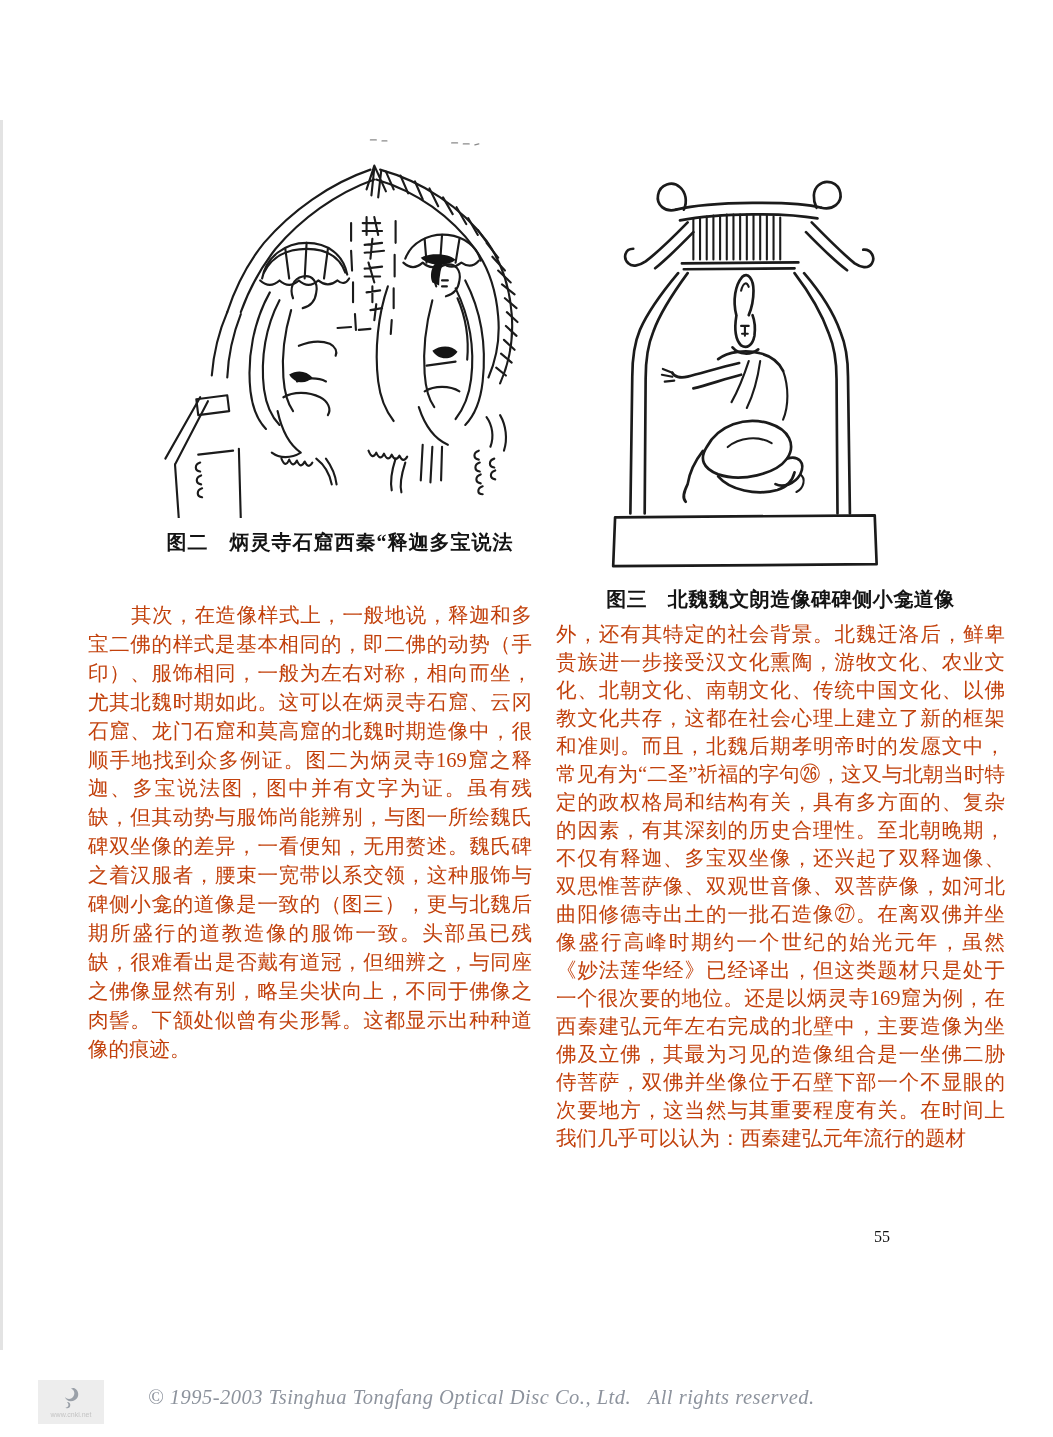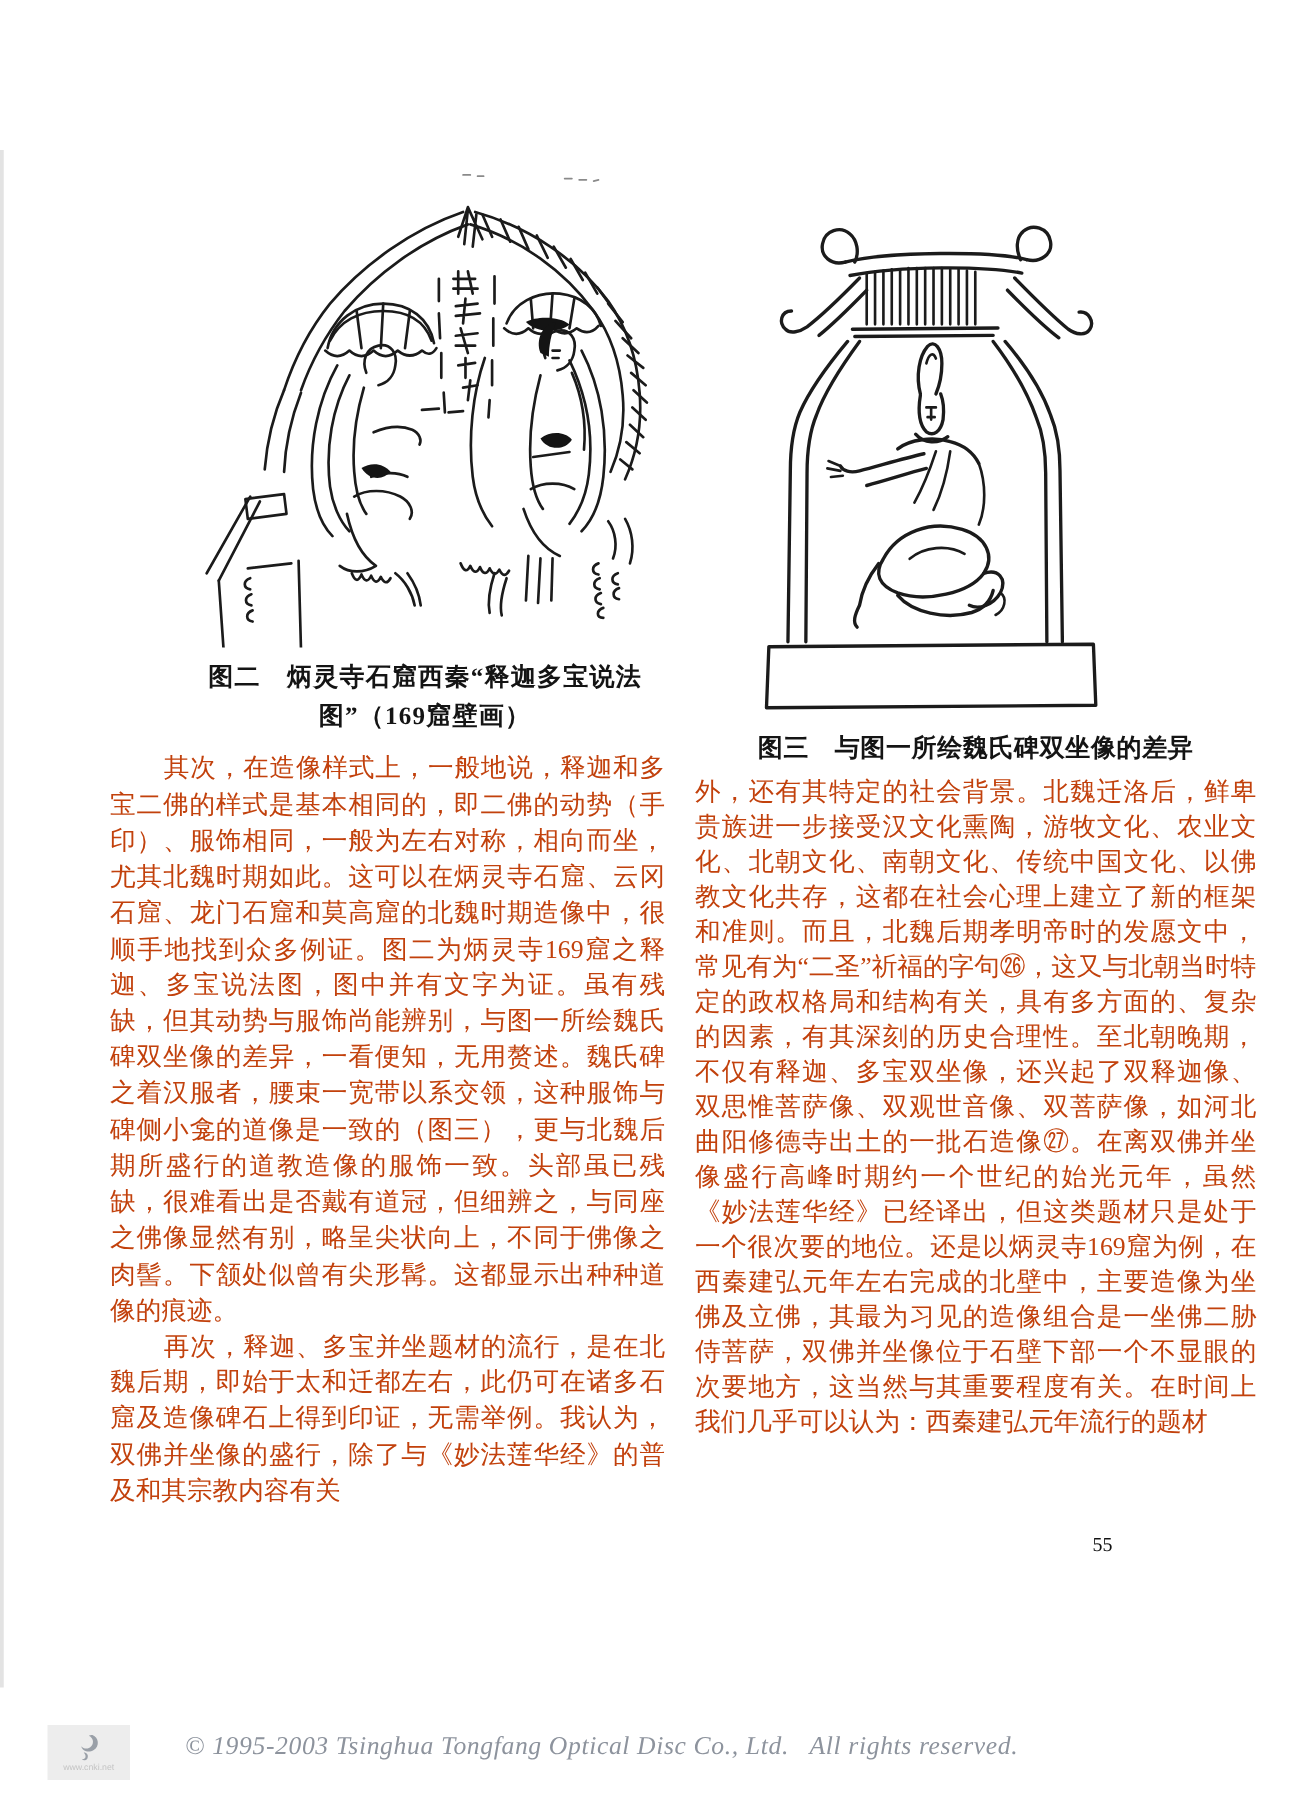--- a/index.html
+++ b/index.html
@@ -131,21 +131,20 @@
 
       <path class="sketch w2" d="M56,268 L20,330 M64,272 L30,336"></path>
       <path class="sketch w2" d="M52,270 L84,266 L86,282 L54,286 Z"></path>
       <path class="sketch w2" d="M30,336 L34,392 M96,320 L98,392 M54,326 L90,322"></path>
       <path class="sketch w2" d="M56,334 C50,336 50,342 56,343 M57,347 C51,349 51,355 57,356 M58,360 C52,362 52,368 58,369"></path>
     </svg>
   </div>
 
   <div class="fig-caption" style="left:128px; top:527px; width:424px;">
     <div>图二　炳灵寺石窟西秦“释迦多宝说法</div>
-    <div>图”（169窟壁画）</div>
   </div>
 
   <div class="fig" style="left:596px; top:154px; width:315px; height:420px;">
     <svg width="315" height="420" viewBox="0 0 330 430" preserveAspectRatio="none">
 
       <path class="sketch w3" d="M84,57 C120,48 210,48 236,55"></path>
       <path class="sketch w3" d="M88,68 C130,60 200,60 232,66"></path>
       <path class="sketch w3" d="M84,57 C72,60 63,52 65,42 C67,31 80,27 88,34 C94,39 96,49 92,57"></path>
       <path class="sketch w3" d="M236,55 C248,58 258,50 256,40 C254,29 241,25 233,32 C227,37 227,47 231,55"></path>
 
@@ -187,26 +186,25 @@
       <path class="sketch w2" d="M138,300 C150,290 170,288 184,296"></path>
       <path class="sketch w3" d="M112,304 C104,314 98,326 96,338 C92,346 90,352 94,356"></path>
 
       <path class="sketch w3" d="M200,312 C212,308 220,316 214,328 C208,338 196,342 188,338"></path>
       <path class="sketch w2" d="M214,328 C220,332 218,342 210,346"></path>
       <path class="sketch w3" d="M128,330 C140,344 168,350 190,344 C200,341 206,334 208,326"></path>
     </svg>
   </div>
 
   <div class="fig-caption" style="left:556px; top:584px; width:449px; letter-spacing:0.5px;">
-    <div>图三　与图一所绘魏氏碑双坐像的差异</div>
+    <div>图三　北魏魏文朗造像碑碑侧小龛道像</div>
   </div>
 
   <div class="col col-left">
     <p class="indent">其次，在造像样式上，一般地说，释迦和多宝二佛的样式是基本相同的，即二佛的动势（手印）、服饰相同，一般为左右对称，相向而坐，尤其北魏时期如此。这可以在炳灵寺石窟、云冈石窟、龙门石窟和莫高窟的北魏时期造像中，很顺手地找到众多例证。图二为炳灵寺169窟之释迦、多宝说法图，图中并有文字为证。虽有残缺，但其动势与服饰尚能辨别，与图一所绘魏氏碑双坐像的差异，一看便知，无用赘述。魏氏碑之着汉服者，腰束一宽带以系交领，这种服饰与碑侧小龛的道像是一致的（图三），更与北魏后期所盛行的道教造像的服饰一致。头部虽已残缺，很难看出是否戴有道冠，但细辨之，与同座之佛像显然有别，略呈尖状向上，不同于佛像之肉髻。下颔处似曾有尖形髯。这都显示出种种道像的痕迹。</p>
-    <p class="indent">再次，释迦、多宝并坐题材的流行，是在北魏后期，即始于太和迁都左右，此仍可在诸多石窟及造像碑石上得到印证，无需举例。我认为，双佛并坐像的盛行，除了与《妙法莲华经》的普及和其宗教内容有关</p>
   </div>
 
   <div class="col col-right">
     <p>外，还有其特定的社会背景。北魏迁洛后，鲜卑贵族进一步接受汉文化熏陶，游牧文化、农业文化、北朝文化、南朝文化、传统中国文化、以佛教文化共存，这都在社会心理上建立了新的框架和准则。而且，北魏后期孝明帝时的发愿文中，常见有为“二圣”祈福的字句㉖，这又与北朝当时特定的政权格局和结构有关，具有多方面的、复杂的因素，有其深刻的历史合理性。至北朝晚期，不仅有释迦、多宝双坐像，还兴起了双释迦像、双思惟菩萨像、双观世音像、双菩萨像，如河北曲阳修德寺出土的一批石造像㉗。在离双佛并坐像盛行高峰时期约一个世纪的始光元年，虽然《妙法莲华经》已经译出，但这类题材只是处于一个很次要的地位。还是以炳灵寺169窟为例，在西秦建弘元年左右完成的北壁中，主要造像为坐佛及立佛，其最为习见的造像组合是一坐佛二胁侍菩萨，双佛并坐像位于石壁下部一个不显眼的次要地方，这当然与其重要程度有关。在时间上我们几乎可以认为：西秦建弘元年流行的题材</p>
   </div>
 
   <div class="page-number">55</div>
 
   <div class="footer-logo">
     <svg class="swirl" viewBox="0 0 20 24">

